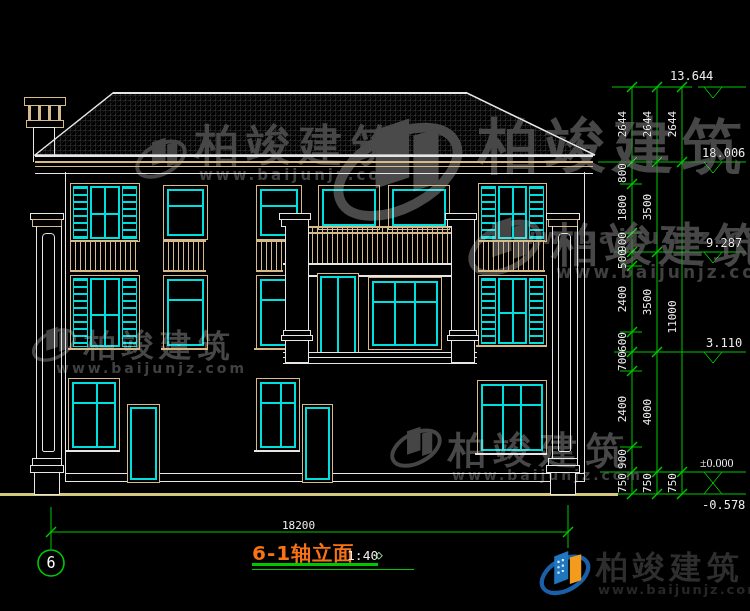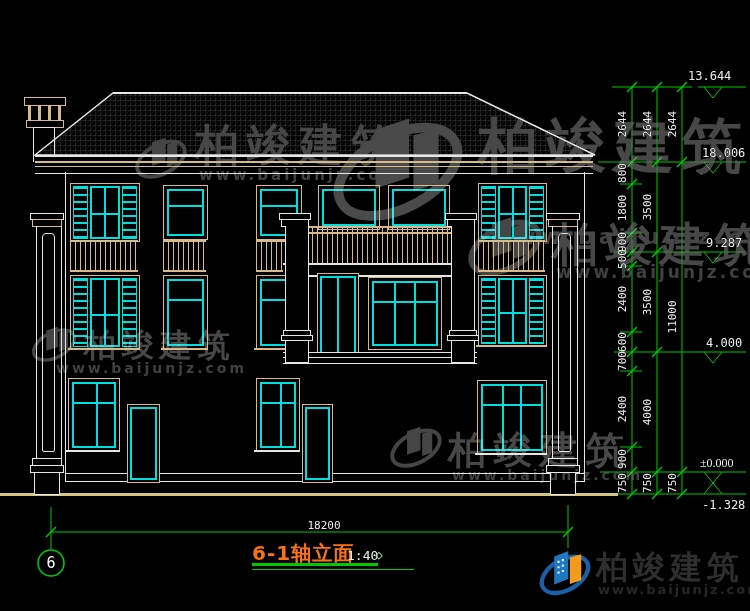--- a/index.html
+++ b/index.html
@@ -285,28 +285,28 @@
   <div class="t vdim" style="left:618px;top:117px;">2644</div>
   <div class="t vdim" style="left:618px;top:200px;">3500</div>
   <div class="t vdim" style="left:618px;top:295px;">3500</div>
   <div class="t vdim" style="left:618px;top:405px;">4000</div>
   <div class="t vdim" style="left:618px;top:476px;">750</div>
 
   <div class="t vdim" style="left:643px;top:117px;">2644</div>
   <div class="t vdim" style="left:643px;top:310px;">11000</div>
   <div class="t vdim" style="left:643px;top:476px;">750</div>
 
-  <div class="t lvl" style="left:688px;top:69px;">13.644</div>
+  <div class="t lvl" style="left:670px;top:69px;">13.644</div>
   <div class="t lvl" style="left:702px;top:146px;">18.006</div>
   <div class="t lvl" style="left:706px;top:236px;">9.287</div>
-  <div class="t lvl" style="left:706px;top:336px;">4.000</div>
+  <div class="t lvl" style="left:706px;top:336px;">3.110</div>
   <div class="t lvl" style="left:700px;top:456px;font-family:Liberation Serif, serif;">±0.000</div>
-  <div class="t lvl" style="left:702px;top:498px;">-1.328</div>
-
-  <div class="t dim" style="left:296px;top:519px;width:56px;text-align:center;">18200</div>
+  <div class="t lvl" style="left:702px;top:498px;">-0.578</div>
+
+  <div class="t dim" style="left:282px;top:519px;width:56px;text-align:left;">18200</div>
 
   <div class="t" style="left:41px;top:554px;width:20px;text-align:center;font-size:15px;color:#fff;">6</div>
 
   <div class="title-cn" style="left:252px;top:540px;">6-1轴立面</div>
   <div class="t" style="left:347px;top:548px;font-size:13px;">1:40</div>
   <div class="t" style="left:375px;top:547px;font-size:13px;color:#9fdf9f;">◇</div>
   <div class="abs" style="left:252px;top:563px;width:126px;height:3px;background:#00c800;"></div>
   <div class="abs" style="left:252px;top:569px;width:162px;height:1px;background:#00c800;"></div>
 
   <div class="wm" style="left:133px;top:112px;">

